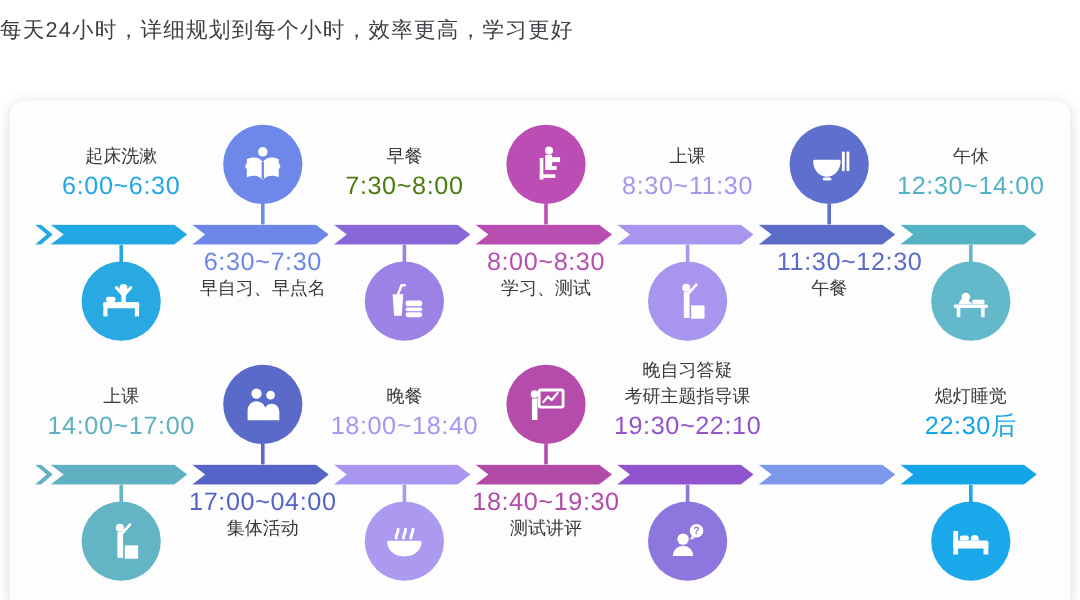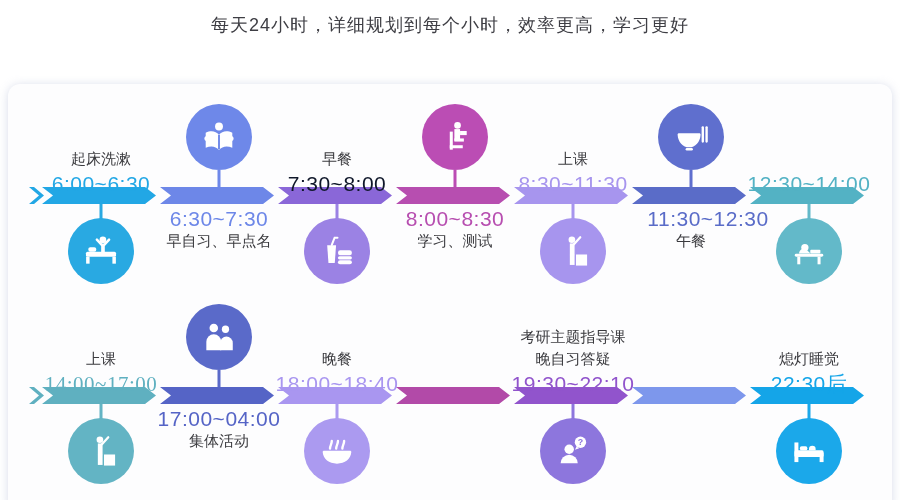--- a/index.html
+++ b/index.html
@@ -1,31 +1,31 @@
 <!DOCTYPE html>
 <html><head>
 <meta charset="utf-8">
 <style>
   html,body{margin:0;padding:0;width:900px;height:500px;background:#ffffff;overflow:hidden;
     font-family:"Liberation Sans","DejaVu Sans",sans-serif;}
   .page{position:relative;width:900px;height:500px;}
-  .page-title{position:absolute;top:13px;left:0;width:100%;text-align:center;
+  .page-title{position:absolute;top:13px;left:0;width:100%;
     font-size:18px;color:#3e3e44;letter-spacing:1px;}
   .card{position:absolute;left:8px;top:84px;width:884px;height:430px;background:#fdfdfe;
     border-radius:12px;box-shadow:0 1px 10px rgba(168,178,208,.45);}
   .row{position:absolute;left:34px;width:826px;height:17px;}
   .row.r0{top:103px}
   .row.r1{top:303px}
   .seg{position:absolute;top:0;width:114px;height:17px;
     clip-path:polygon(0 0,calc(100% - 11px) 0,100% 50%,calc(100% - 11px) 100%,0 100%,11px 50%);}
   .seg-start{position:absolute;top:0;left:-13px;width:15px;height:17px;
     clip-path:polygon(0 0,5px 0,100% 50%,5px 100%,0 100%,10px 50%);}
   .item{position:absolute;top:0;width:118px;height:17px;}
   .label{position:absolute;left:50%;transform:translateX(-50%);text-align:center;white-space:nowrap;}
-  .label-above{bottom:8px;}
+  .label-above{bottom:36px;}
   .label-below{top:20px;}
   .item-title{font-size:15px;color:#3a3a3e;line-height:1.3;}
   .item-time{font-size:21px;font-weight:500;line-height:1.15;letter-spacing:.5px;}
   .label-above .item-title{margin-bottom:3px;}
   .label-below .item-title{margin-top:0;}
   .stem{position:absolute;left:50%;transform:translateX(-50%);width:3px;}
   .stem-down{top:17px;height:15px;}
   .stem-up{bottom:17px;height:17px;}
   .circle{position:absolute;left:50%;transform:translateX(-50%);width:66px;height:66px;
     border-radius:50%;display:flex;align-items:center;justify-content:center;}
@@ -78,21 +78,21 @@
                 <circle cx="4.4" cy="13" r="1.6"></circle>
                 <circle cx="19.6" cy="13" r="1.6"></circle>
               </g>
             </svg>
           </div>
         </div>
         <div class="seg" style="left: 236px; background: rgb(138, 103, 216);"></div>
         <div class="item" style="left: 236px;">
           <div class="label label-above">
             <div class="item-title">早餐</div>
-            <div class="item-time" style="color: #0f172a;">7:30~8:00</div>
+            <div class="item-time" style="color: #4d7c0f;">7:30~8:00</div>
           </div>
           <div class="stem stem-down" style="background: rgb(155, 130, 228);"></div>
           <div class="circle circle-below" style="background: rgb(155, 130, 228); color: rgb(155, 130, 228);">
             <svg viewBox="0 0 24 24" aria-hidden="true">
               <g fill="#fff">
                 <path d="M5.8 8.4h5.6l-.8 11.2H6.6z"></path>
                 <path d="M8.7 8.2l1.8-4.6h1.8" stroke="#fff" stroke-width="1.3" fill="none" stroke-linecap="round"></path>
                 <rect x="12.6" y="11.6" width="8.8" height="3.1" rx="1.5"></rect>
                 <rect x="12.6" y="15.3" width="8.8" height="2" rx="1"></rect>
                 <rect x="12.6" y="17.8" width="8.8" height="2.6" rx="1.3"></rect>
@@ -153,20 +153,21 @@
                 <rect x="8.6" y="18.9" width="4.6" height="1.6" rx=".8"></rect>
                 <rect x="18.7" y="5.2" width="1.5" height="10.4" rx=".7"></rect>
                 <rect x="21.1" y="5.2" width="1.5" height="10.4" rx=".7"></rect>
               </g>
             </svg>
           </div>
         </div>
         <div class="seg" style="left: 708px; background: rgb(83, 178, 196);"></div>
         <div class="item" style="left: 708px;">
           <div class="label label-above">
+            <div class="item-title">午休</div>
             <div class="item-time" style="color: rgb(83, 178, 196);">12:30~14:00</div>
           </div>
           <div class="stem stem-down" style="background: rgb(99, 185, 201);"></div>
           <div class="circle circle-below" style="background: rgb(99, 185, 201); color: rgb(99, 185, 201);">
             <svg viewBox="0 0 24 24" aria-hidden="true">
               <g fill="#fff">
                 <circle cx="9.4" cy="9.8" r="2.3"></circle>
                 <path d="M5.6 13.6c.5-2.3 2-3.3 3.8-3.3l3.6 3.3z"></path>
                 <rect x="12.8" y="11.2" width="6.4" height="2.4" rx=".6"></rect>
                 <rect x="3" y="13.7" width="18" height="1.9" rx=".9"></rect>
@@ -176,21 +177,21 @@
             </svg>
           </div>
         </div>
       </div>
     <div class="row r1">
         <div class="seg-start" style="background: rgb(95, 176, 192);"></div>
         <div class="seg" style="left: 0px; background: rgb(95, 176, 192);"></div>
         <div class="item" style="left: 0px;">
           <div class="label label-above">
             <div class="item-title">上课</div>
-            <div class="item-time" style="color: rgb(95, 176, 192); font-family: Liberation Serif, serif;">14:00~17:00</div>
+            <div class="item-time" style="color: rgb(95, 176, 192);">14:00~17:00</div>
           </div>
           <div class="stem stem-down" style="background: rgb(99, 180, 196);"></div>
           <div class="circle circle-below" style="background: rgb(99, 180, 196); color: rgb(99, 180, 196);">
             <svg viewBox="0 0 24 24" aria-hidden="true">
               <g fill="#fff">
                 <circle cx="11.3" cy="4.9" r="2.1"></circle>
                 <rect x="10" y="7.2" width="3" height="7.4"></rect>
                 <path d="M12.6 7.8l4-4.5" stroke="#fff" stroke-width="1.4" fill="none" stroke-linecap="round"></path>
                 <rect x="10" y="14.4" width="3" height="6.4"></rect>
                 <rect x="13.9" y="14.2" width="7" height="7"></rect>
@@ -226,25 +227,42 @@
           <div class="circle circle-below" style="background: rgb(171, 154, 240); color: rgb(171, 154, 240);">
             <svg viewBox="0 0 24 24" aria-hidden="true">
               <g fill="#fff">
                 <path d="M3.8 11.8h16.4c.5 0 .9.4.85.9-.35 4.4-4 7.3-9.05 7.3s-8.7-2.9-9.05-7.3c-.04-.5.36-.9.85-.9z"></path>
                 <path d="M7.6 10.4c0-2 1.1-2.6 1.1-4.7M11.5 10.4c0-2 1.1-2.6 1.1-4.7M15.4 10.4c0-2 1.1-2.6 1.1-4.7" stroke="#fff" stroke-width="1.5" fill="none" stroke-linecap="round"></path>
               </g>
             </svg>
           </div>
         </div>
         <div class="seg" style="left: 354px; background: rgb(178, 74, 168);"></div>
+        <div class="item" style="left: 354px;">
+          <div class="label label-below">
+            <div class="item-time" style="color: rgb(178, 74, 168);">18:40~19:30</div>
+            <div class="item-title">测试讲评</div>
+          </div>
+          <div class="stem stem-up" style="background: rgb(181, 76, 171);"></div>
+          <div class="circle circle-above" style="background: rgb(181, 76, 171); color: rgb(181, 76, 171);">
+            <svg viewBox="0 0 24 24" aria-hidden="true">
+              <g fill="#fff">
+                <rect x="8.4" y="4.4" width="12.6" height="9" rx=".8" fill="none" stroke="#fff" stroke-width="1.5"></rect>
+                <path d="M10.6 10.8l2.4-2.9 2 1.8 3.1-3.7" stroke="#fff" stroke-width="1.2" fill="none" stroke-linecap="round" stroke-linejoin="round"></path>
+                <circle cx="6" cy="6.6" r="2"></circle>
+                <rect x="4.6" y="8.9" width="2.9" height="11.3"></rect>
+              </g>
+            </svg>
+          </div>
+        </div>
         <div class="seg" style="left: 472px; background: rgb(145, 84, 204);"></div>
         <div class="item" style="left: 472px;">
           <div class="label label-above">
+            <div class="item-title">晚自习答疑</div>
             <div class="item-title">考研主题指导课</div>
-            <div class="item-title">晚自习答疑</div>
             <div class="item-time" style="color: rgb(145, 84, 204);">19:30~22:10</div>
           </div>
           <div class="stem stem-down" style="background: rgb(141, 118, 221);"></div>
           <div class="circle circle-below" style="background: rgb(141, 118, 221); color: rgb(141, 118, 221);">
             <svg viewBox="0 0 24 24" aria-hidden="true">
               <g fill="#fff">
                 <circle cx="9.6" cy="10.9" r="3"></circle>
                 <path d="M4.2 19.8a5.4 5.4 0 0 1 10.8 0z"></path>
                 <circle cx="16.7" cy="6.5" r="3.6"></circle>
                 <path d="M14.3 9.1l-1.1 2.1 2.7-.9z"></path>

